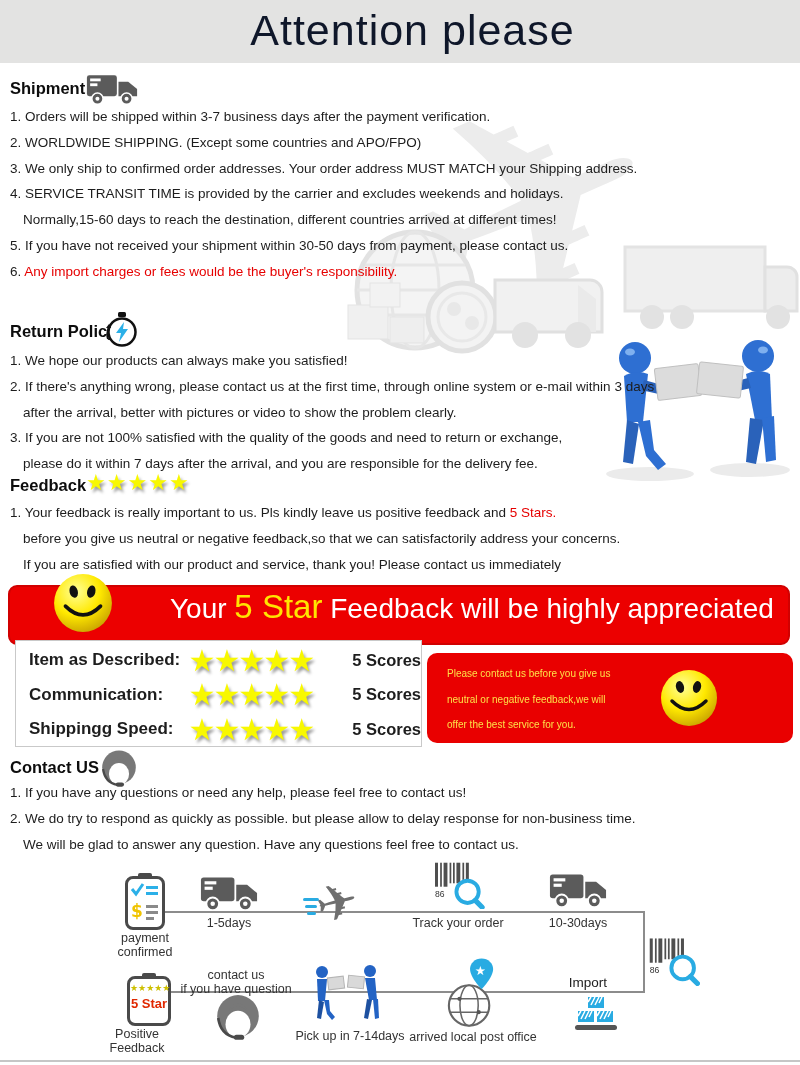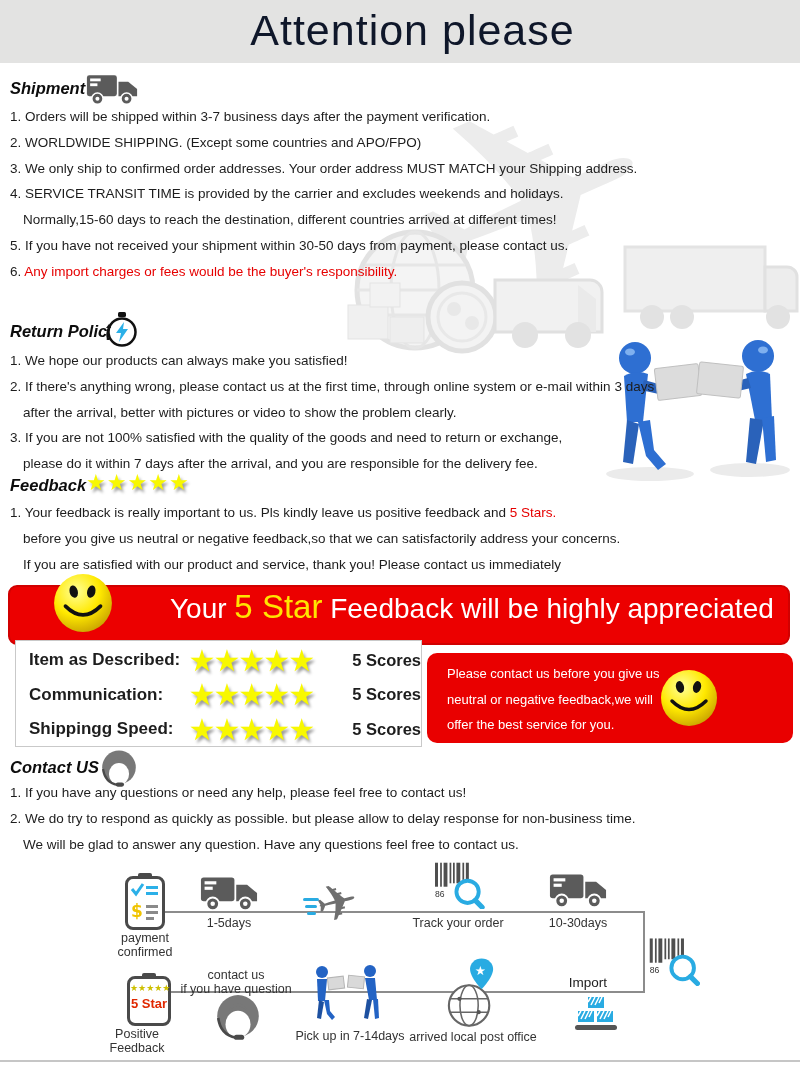--- a/index.html
+++ b/index.html
@@ -1,21 +1,21 @@
 <!DOCTYPE html>
 <html><head>
 <meta charset="utf-8">
 <style>
   html,body{margin:0;padding:0;background:#fff;}
   .page{position:relative;width:800px;height:1065px;background:#fff;overflow:hidden;
         font-family:"Liberation Sans","DejaVu Sans",sans-serif;color:#1d1d1d;}
   .header{position:absolute;left:0;top:0;width:100%;height:63px;background:#e3e3e2;z-index:2;}
   .header .t{text-align:center;font-size:43px;line-height:61px;color:#0f172a;letter-spacing:1px;padding-left:25px;}
   .deco{position:absolute;z-index:0;pointer-events:none;}
-  .sec{position:absolute;z-index:2;font-weight:bold;font-size:16.5px;color:#0d0d0d;white-space:nowrap;font-style:italic;}
+  .sec{position:absolute;z-index:2;font-weight:bold;font-size:16.5px;color:#0d0d0d;white-space:nowrap;}
   .icon{position:absolute;z-index:2;}
   .list{position:absolute;z-index:2;font-size:13.5px;color:#1d1d1d;}
   .line{height:25.8px;line-height:25.8px;white-space:nowrap;}
   .indent{padding-left:13px;}
   .b{font-weight:normal;}
   .r{color:#e60000;}
   .banner{position:absolute;left:8px;top:585px;width:782px;height:60px;background:#ec0000;
           border:2px solid #d10000;border-radius:9px;z-index:2;box-sizing:border-box;}
   .banner-text{position:absolute;left:160px;top:-2px;line-height:44px;font-size:28px;color:#fff;white-space:nowrap;}
   .banner-text .hl{font-size:33px;color:#ffe400;}
@@ -24,21 +24,21 @@
               z-index:2;box-sizing:border-box;padding-top:2px;background:#fff;}
   .rate-row{display:flex;align-items:center;height:34.5px;padding-left:13px;}
   .rate-label{font-weight:bold;font-size:17px;width:163px;}
   .rate-stars{width:157px;letter-spacing:-2px;white-space:nowrap;}
   .rate-stars .star{font-size:30px;}
   .rate-score{font-weight:bold;font-size:16.5px;margin-left:10px;white-space:nowrap;}
   .star{color:#f8f800;text-shadow:2px 3px 3px #9a9a9a;font-family:"DejaVu Sans",sans-serif;}
   .head-stars{position:absolute;left:86px;top:470px;z-index:2;letter-spacing:1px;}
   .head-stars .star{font-size:22px;}
   .note-box{position:absolute;left:427px;top:653px;width:366px;height:90px;background:#e90000;border-radius:10px;z-index:2;}
-  .note-text{position:absolute;left:20px;top:8px;font-size:13px;line-height:25.5px;color:#ffffff;}
+  .note-text{position:absolute;left:20px;top:8px;font-size:10px;line-height:25.5px;color:#fde047;}
   .flow-label{position:absolute;z-index:2;font-size:12.5px;line-height:13.5px;color:#333;text-align:center;white-space:nowrap;}
   .flow-line{position:absolute;background:#8c8c8c;z-index:1;}
   .clip{position:absolute;background:#fff;border:3px solid #4a4a4a;border-radius:8px;z-index:2;box-sizing:border-box;}
   .knob{position:absolute;left:50%;top:-6px;transform:translateX(-50%);width:14px;height:6px;background:#4a4a4a;border-radius:2px;}
   .clip2-stars{font-size:9px;color:#cdbf00;text-align:center;margin-top:5px;line-height:9px;}
   .clip2-label{font-size:13px;font-weight:bold;color:#e02800;text-align:center;margin-top:3px;}
   .plane-glyph{position:absolute;font-size:50px;line-height:50px;color:#6f6f6f;transform:rotate(-14deg);
                z-index:2;font-family:"DejaVu Sans",sans-serif;}
   .speed{position:absolute;background:#29abe2;height:3px;border-radius:2px;z-index:2;}
   .bottom-line{position:absolute;left:0;top:1060px;width:100%;height:2px;background:#c6c6c6;z-index:2;}

